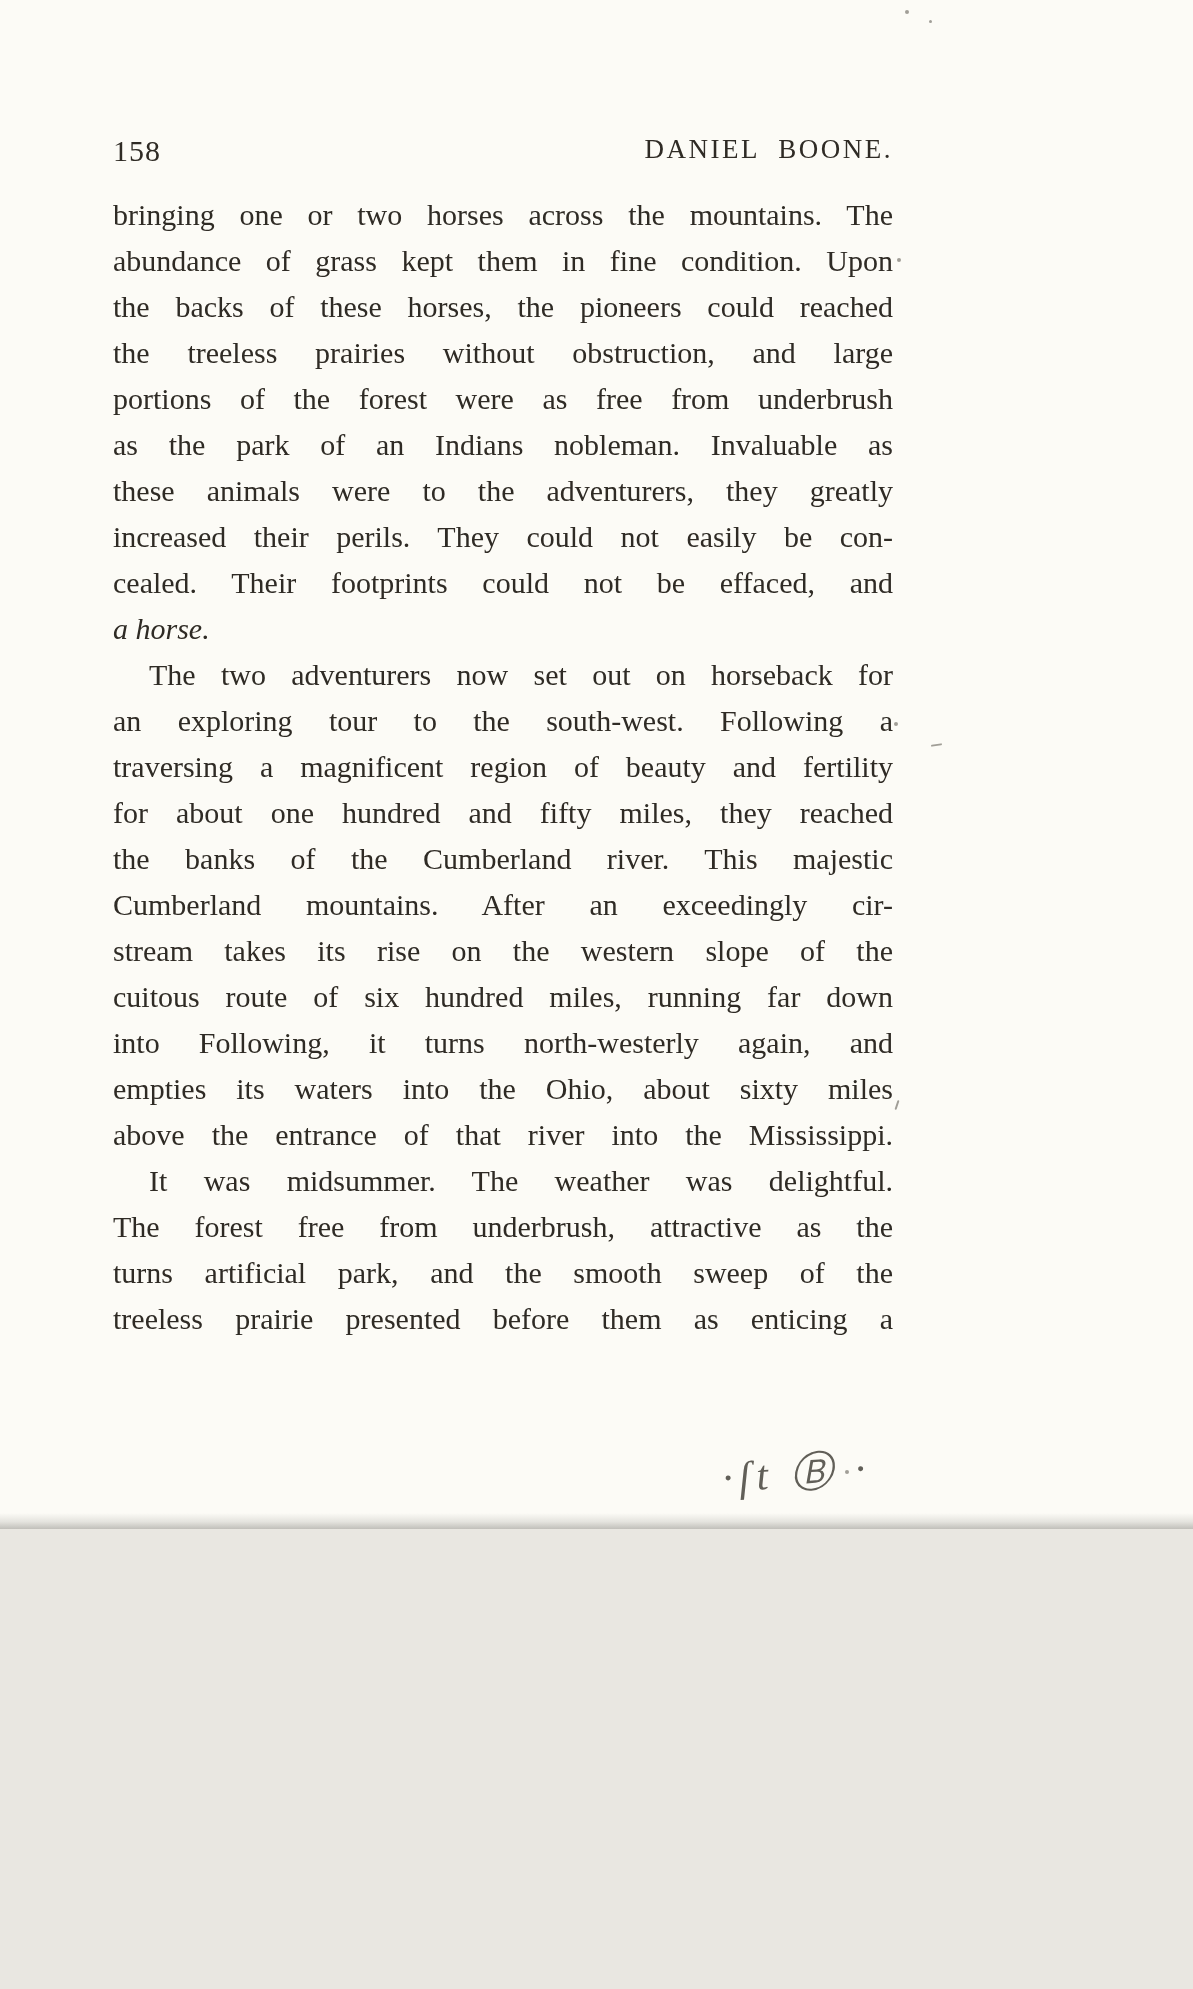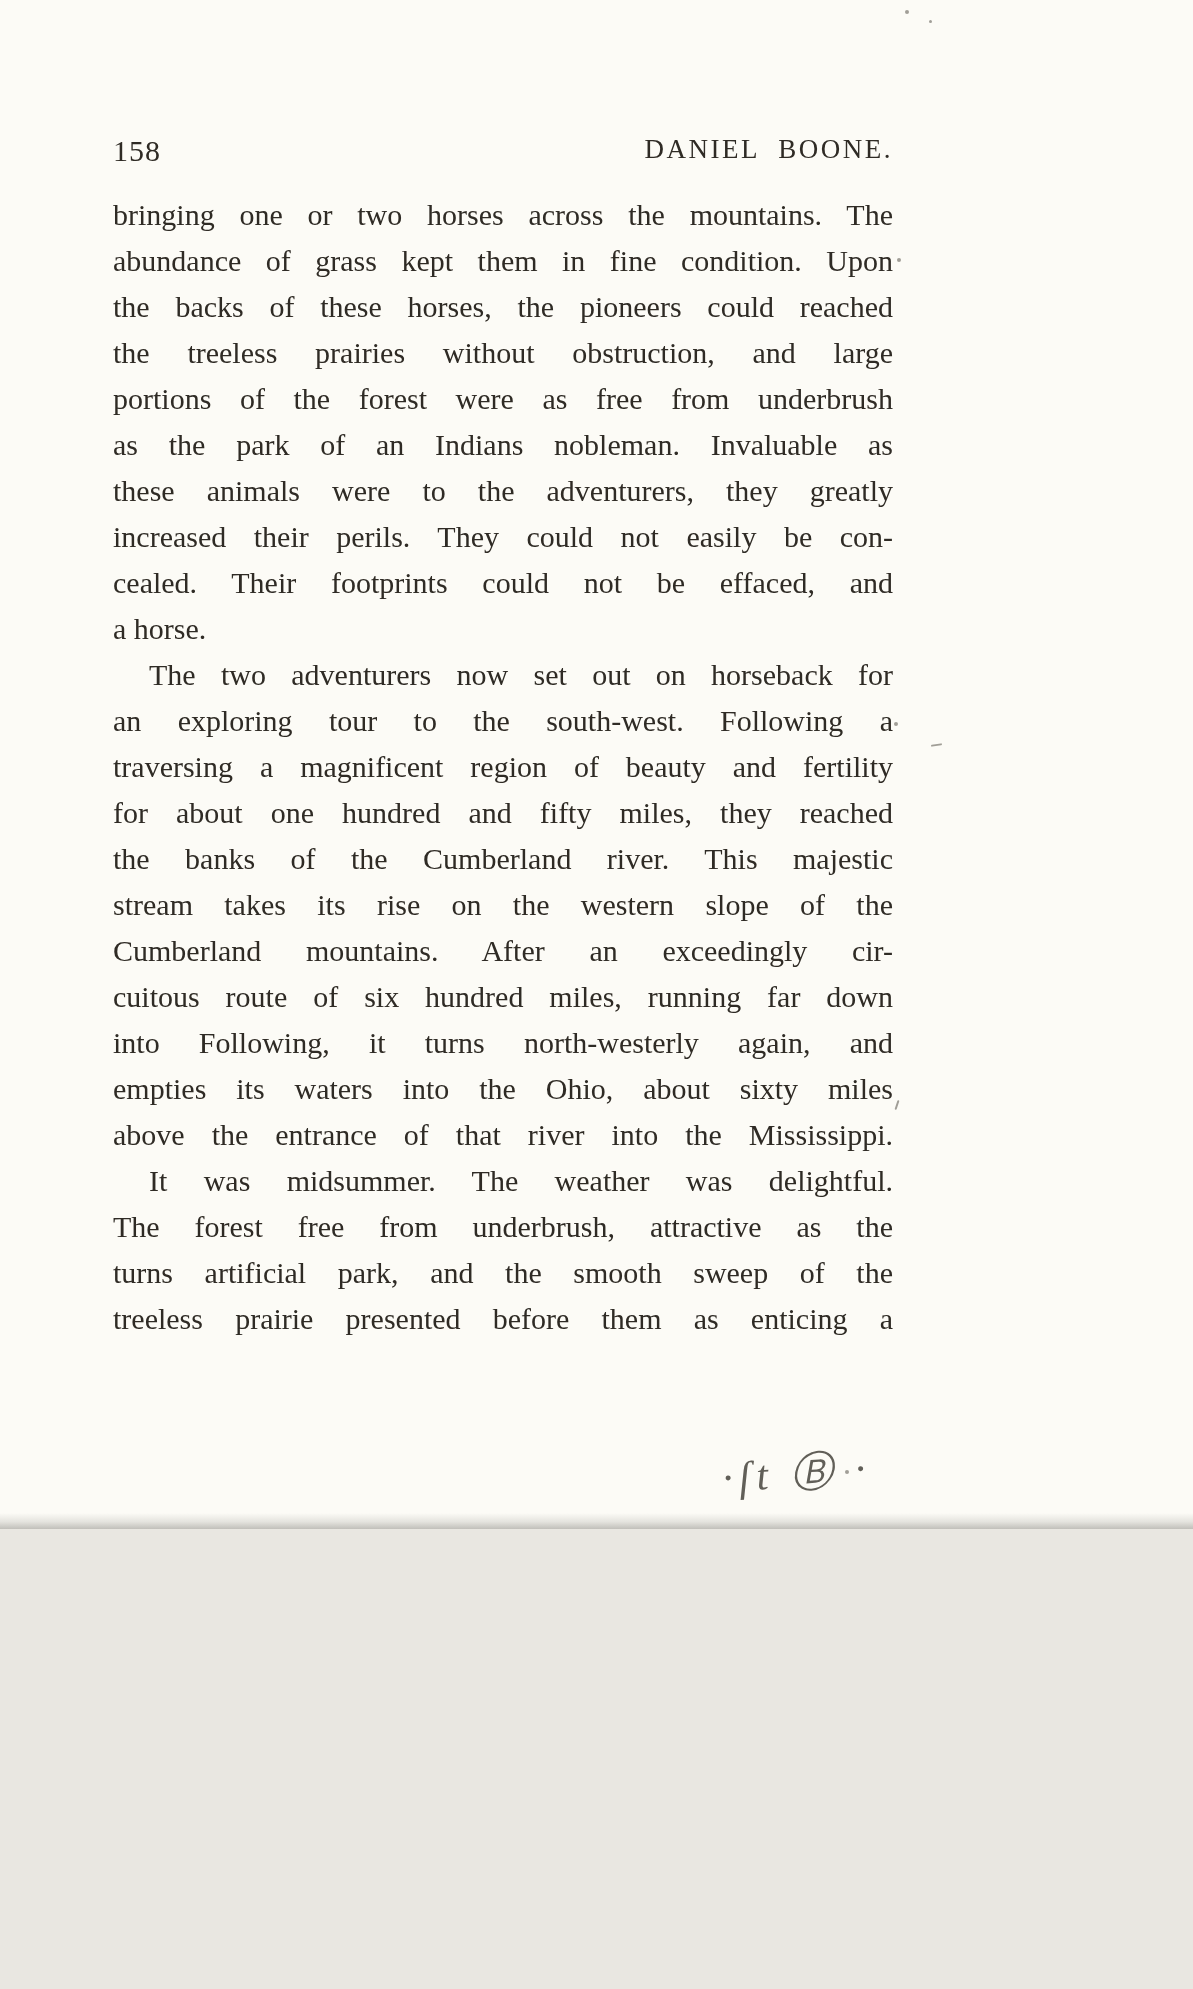--- a/index.html
+++ b/index.html
@@ -53,20 +53,21 @@
     line-height:46px;
   }
   .line{
     height:46px;
     text-align:justify;
     text-align-last:justify;
     white-space:normal;
   }
   .line.last-left{
     text-align-last:left;
+    font-style:italic;
   }
   .line.indent{
     text-indent:36px;
   }
   
   .pencil-annotation{
     position:absolute;
     top:1445px;
     left:722px;
     font-size:42px;
@@ -126,22 +127,22 @@
         <div class="line">increased their perils. They could not easily be con-</div>
         <div class="line">cealed. Their footprints could not be effaced, and</div>
         <div class="line last-left">a horse.</div>
       </div>
       <div class="paragraph">
         <div class="line indent">The two adventurers now set out on horseback for</div>
         <div class="line">an exploring tour to the south-west. Following a</div>
         <div class="line">traversing a magnificent region of beauty and fertility</div>
         <div class="line">for about one hundred and fifty miles, they reached</div>
         <div class="line">the banks of the Cumberland river. This majestic</div>
+        <div class="line">Cumberland mountains. After an exceedingly cir-</div>
         <div class="line">stream takes its rise on the western slope of the</div>
-        <div class="line">Cumberland mountains. After an exceedingly cir-</div>
         <div class="line">cuitous route of six hundred miles, running far down</div>
         <div class="line">into Following, it turns north-westerly again, and</div>
         <div class="line">empties its waters into the Ohio, about sixty miles</div>
         <div class="line">above the entrance of that river into the Mississippi.</div>
       </div>
       <div class="paragraph">
         <div class="line indent">It was midsummer. The weather was delightful.</div>
         <div class="line">The forest free from underbrush, attractive as the</div>
         <div class="line">turns artificial park, and the smooth sweep of the</div>
         <div class="line">treeless prairie presented before them as enticing a</div>

